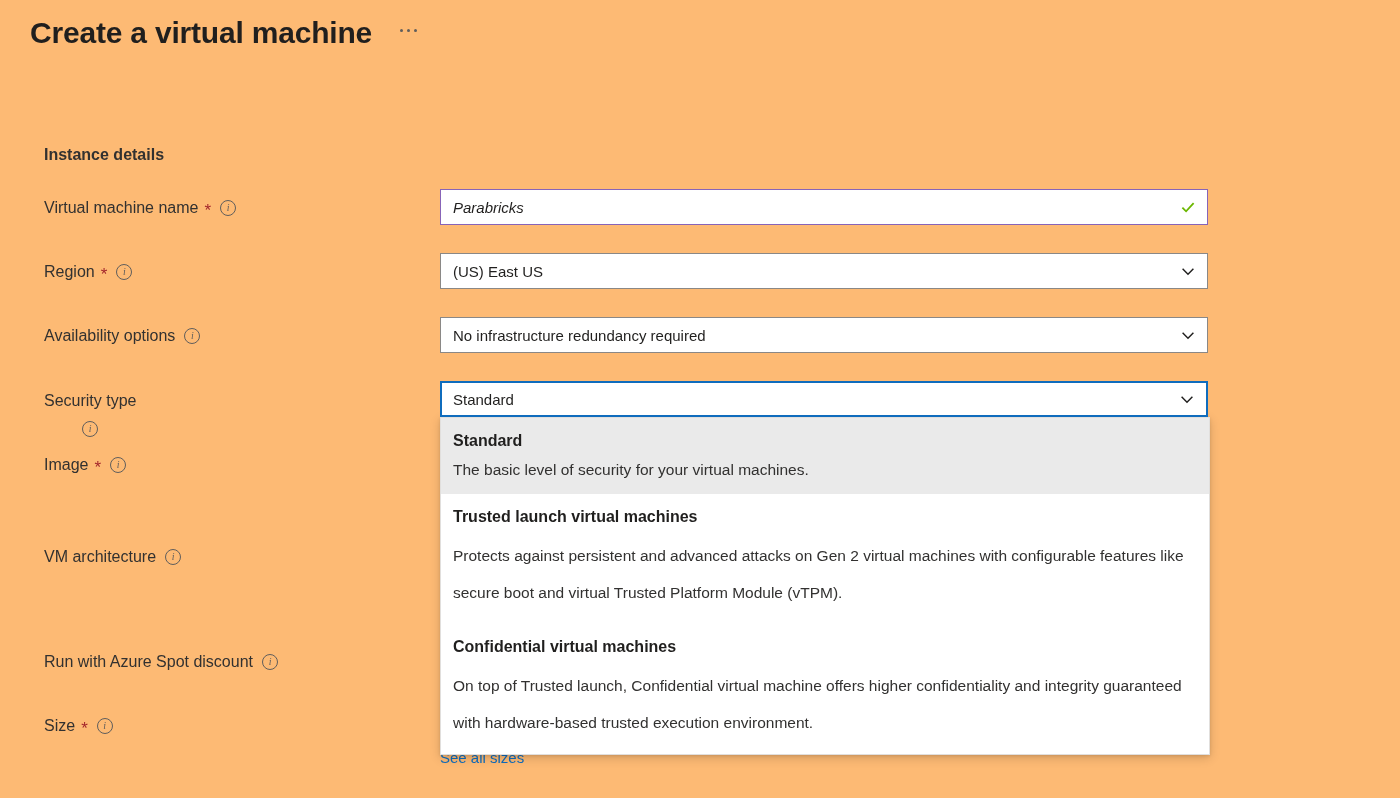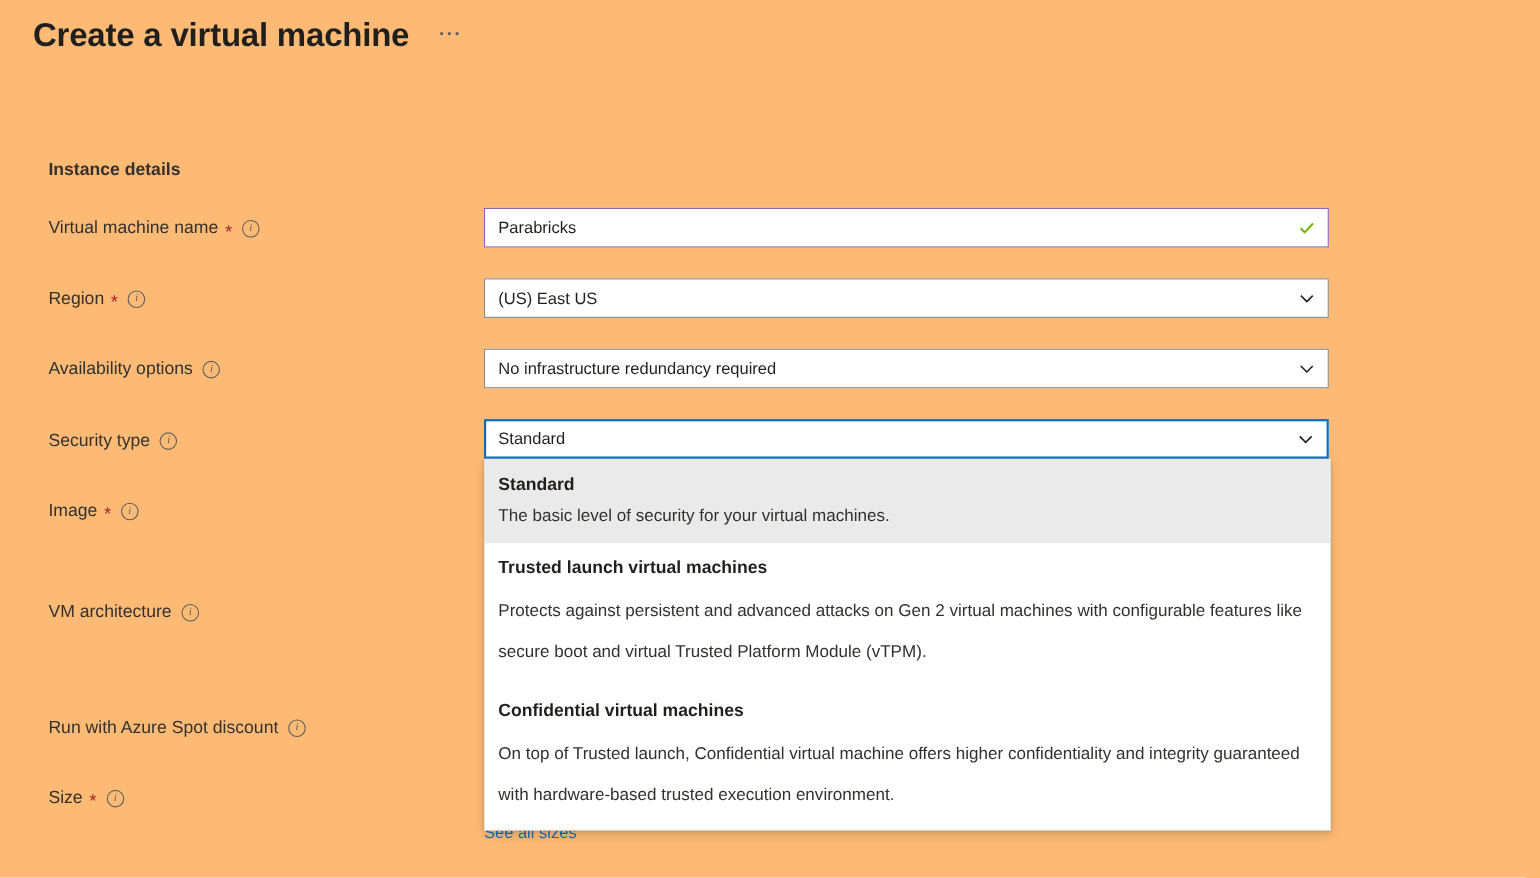--- a/index.html
+++ b/index.html
@@ -116,20 +116,21 @@
     color: #201f1e;
   }
   .ctl .val {
     flex: 1;
     overflow: hidden;
     white-space: nowrap;
     text-overflow: ellipsis;
   }
   .ctl.valid {
     border: 1px solid #8764b8;
+    font-style: italic;
   }
   .ctl.focused {
     border: 2px solid #0f6cbd;
     padding-left: 11px;
   }
   .chev {
     width: 18px; height: 18px;
     flex: none;
     margin-left: 6px;
     color: #201f1e;
@@ -216,21 +217,21 @@
       <span class="label-text">Region</span>
       <span class="req">*</span>
       <span class="info-icon">i</span>
     </div>
 
     <div class="field-label" style="left:44px; top:325px;">
       <span class="label-text">Availability options</span>
       <span class="info-icon">i</span>
     </div>
 
-    <div class="field-label" style="left:44px; top:390px;">
+    <div class="field-label" style="left:44px; top:390px;flex-direction:column;">
       <span class="label-text">Security type</span>
       <span class="info-icon">i</span>
     </div>
 
     <div class="field-label" style="left:44px; top:454px;">
       <span class="label-text">Image</span>
       <span class="req">*</span>
       <span class="info-icon">i</span>
     </div>
 

